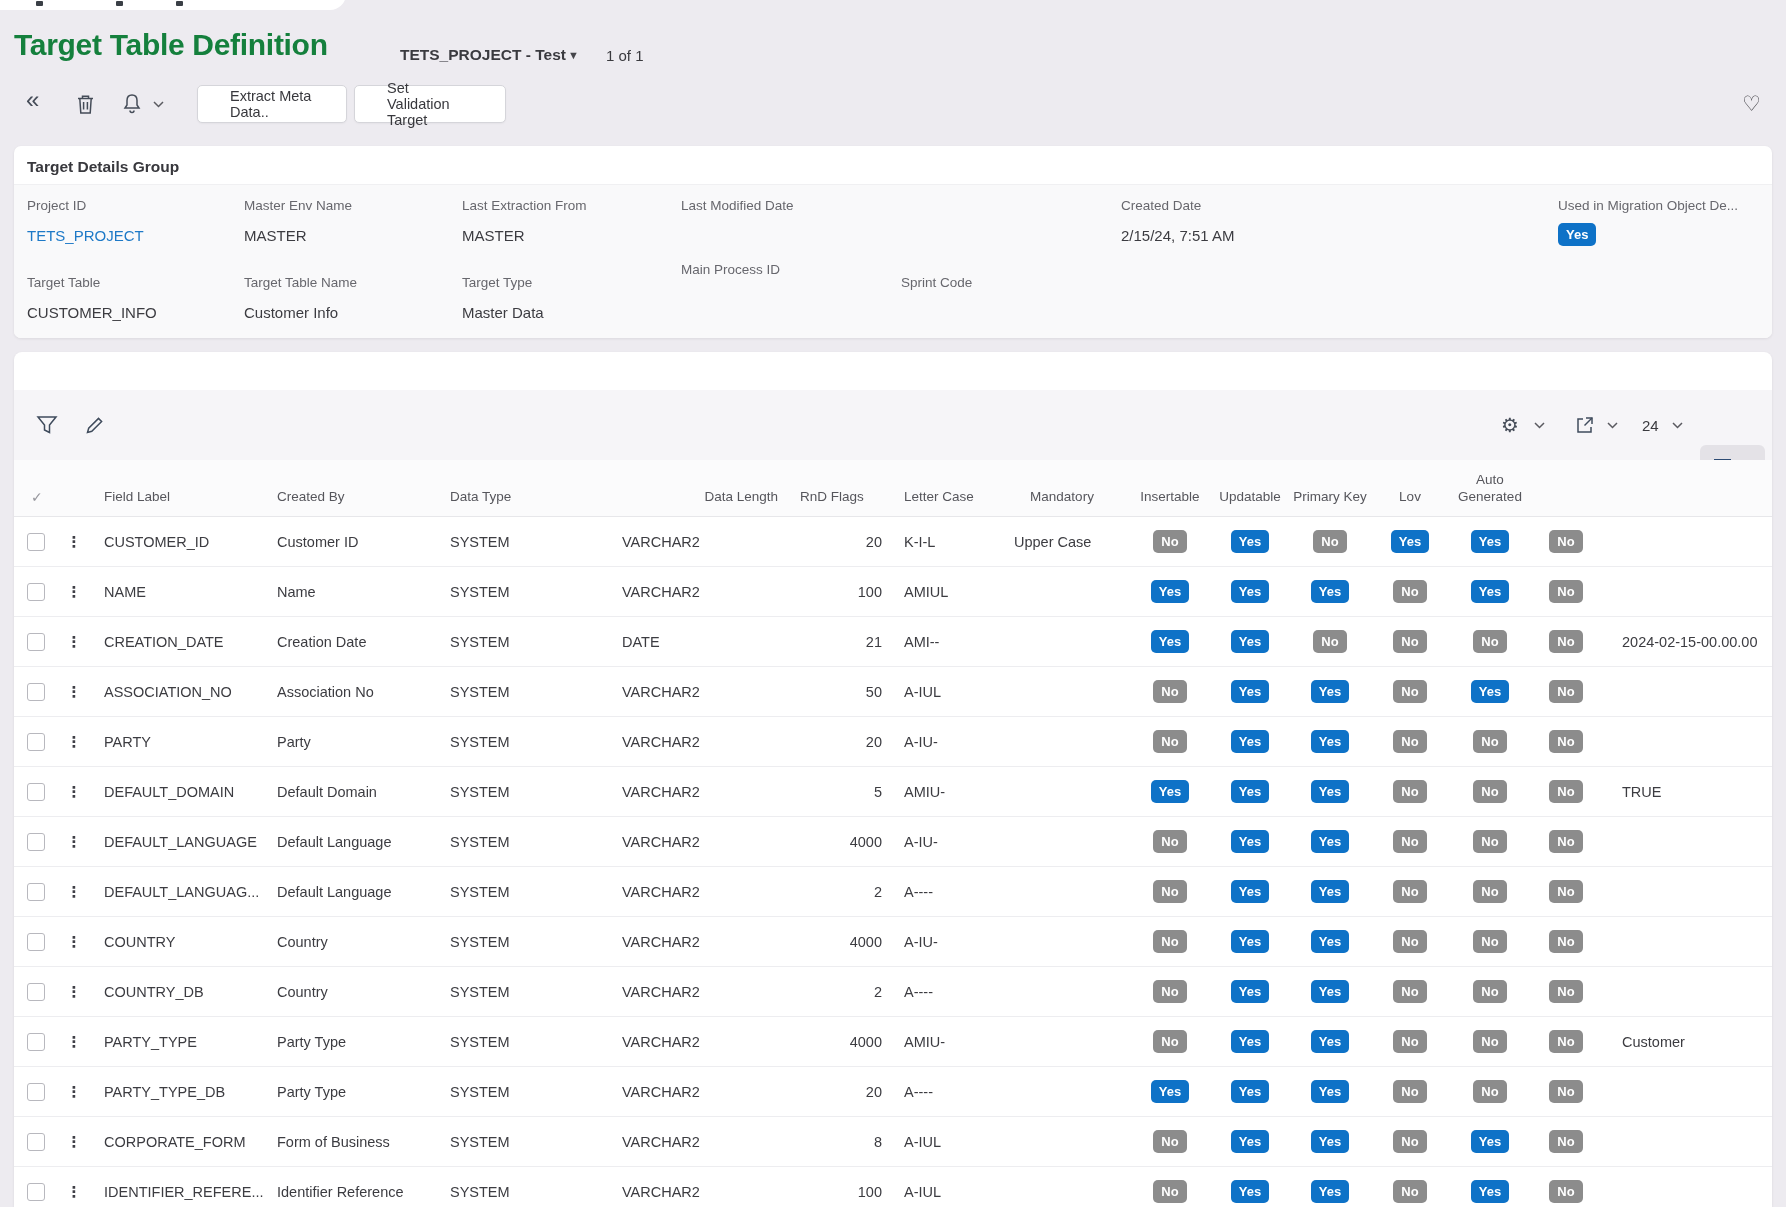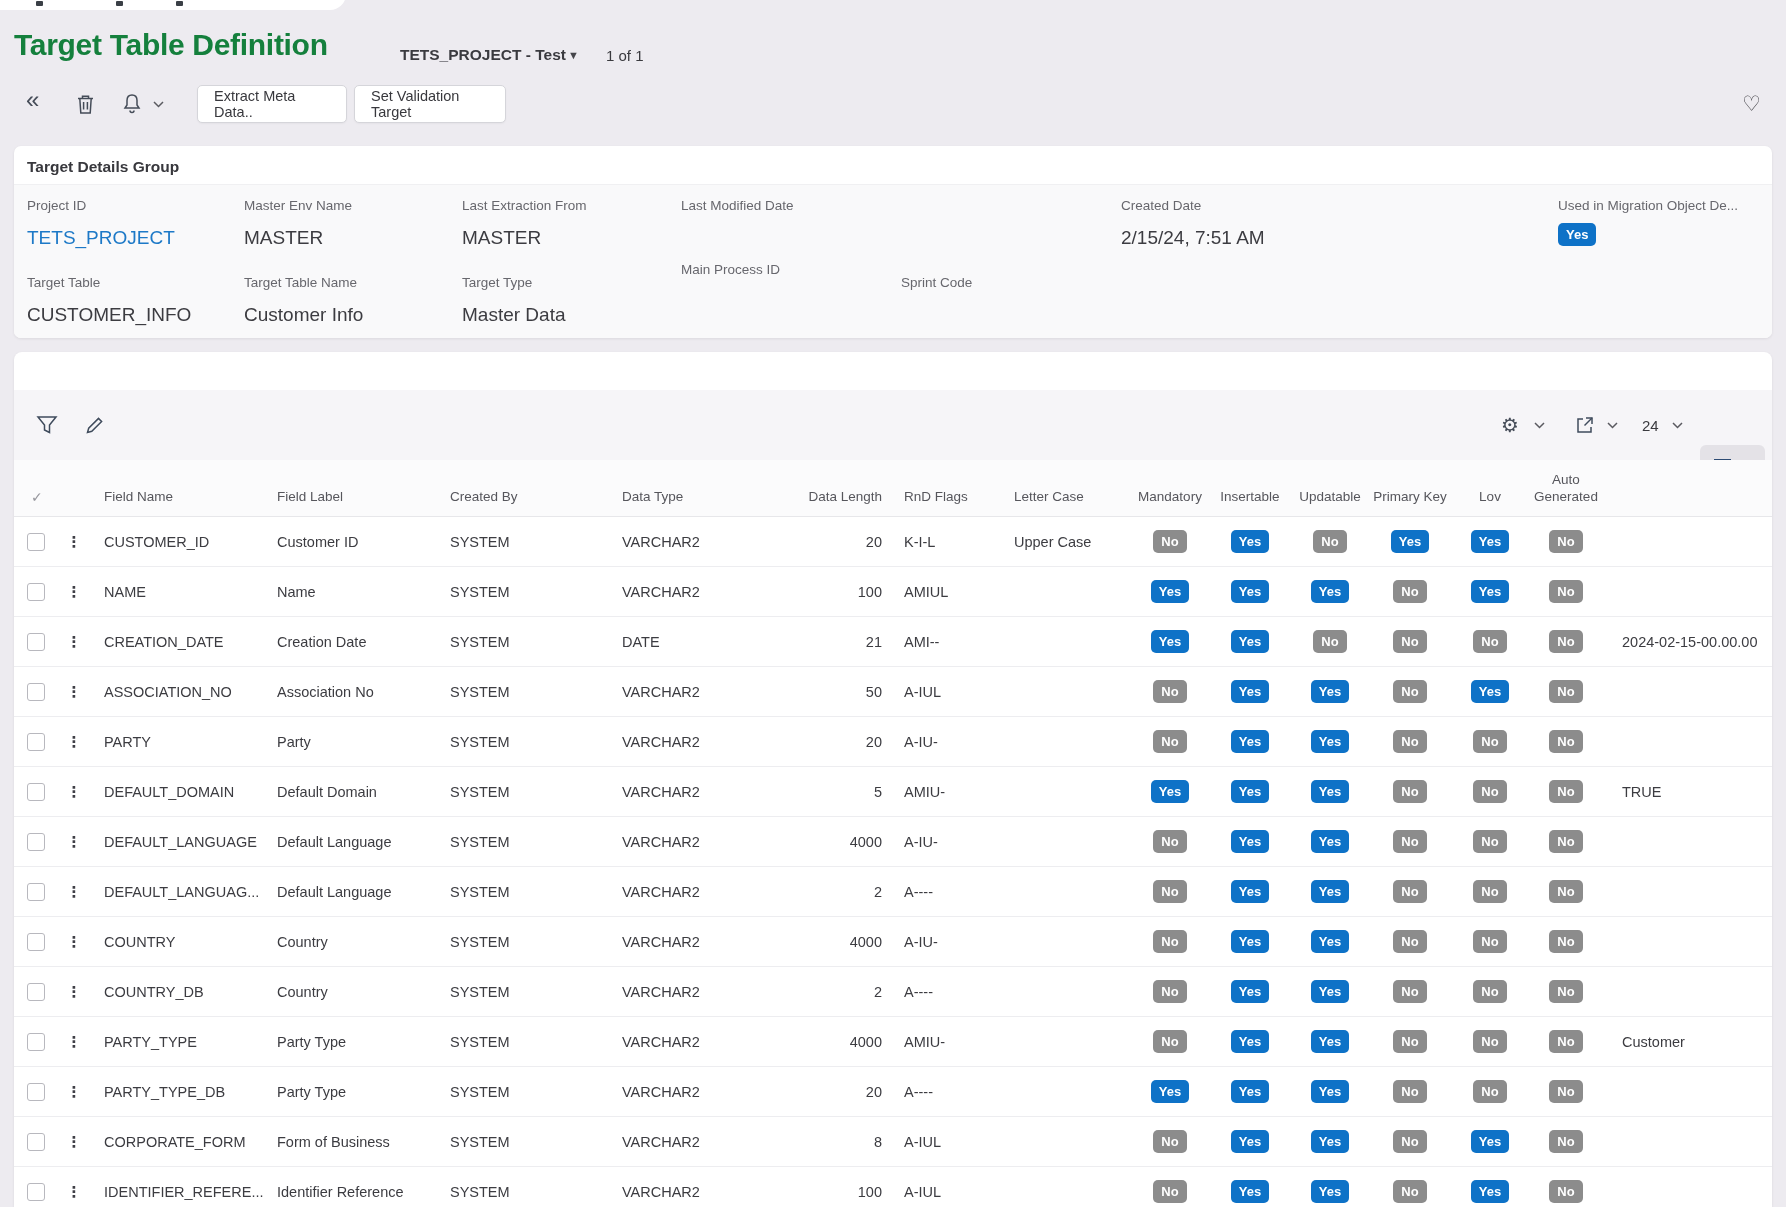--- a/index.html
+++ b/index.html
@@ -24,34 +24,34 @@
   .pagination { left:606px; top:47px; font-size:15px; color:#3a3a3f; }
 
   
   .icon-btn { color:#454c58; display:flex; align-items:center; justify-content:center; cursor:pointer; }
   .collapse-btn { left:26px; top:88px; font-size:24px; line-height:1; color:#454c58; }
   .trash-btn { left:76px; top:94px; }
   .bell-btn  { left:122px; top:93px; }
   .bell-caret { left:153px; top:101px; }
   .tbtn { top:85px; height:38px; background:#ffffff; border:1px solid #d5d5da; border-radius:5px;
     font-size:14.5px; color:#38383d; display:flex; align-items:center; justify-content:center;
-    box-shadow:0 1px 2px rgba(0,0,0,0.04); cursor:pointer; padding:0 16px; }
+    box-shadow:0 1px 2px rgba(0,0,0,0.04); cursor:pointer; padding:0 32px; }
   .btn-extract { left:197px; width:150px; }
   .btn-validate { left:354px; width:152px; }
   .heart-btn { left:1742px; top:92px; font-size:21px; color:#45454a; }
 
   
   .details-card { left:14px; top:146px; width:1758px; height:192px; background:#ffffff;
     border-radius:7px; box-shadow:0 1px 3px rgba(0,0,0,0.08); }
   .details-title { position:absolute; left:13px; top:12px; font-size:15.5px; font-weight:700; color:#38383d; }
   .details-body { position:absolute; left:0; top:38px; right:0; bottom:0; background:#f9f9fa;
     border-top:1px solid #f0f0f2; border-radius:0 0 7px 7px; }
   .dfield { position:absolute; }
   .dlabel { font-size:13.5px; color:#67676d; }
-  .dvalue { font-size:19px; color:#3c3c41; margin-top:14px; min-height:17px; }
+  .dvalue { font-size:15px; color:#3c3c41; margin-top:14px; min-height:17px; }
   .dvalue.link { color:#1d79c7; cursor:pointer; }
   .f0 { left:13px;  top:13px; } .f1 { left:230px; top:13px; } .f2 { left:448px; top:13px; }
   .f3 { left:667px; top:13px; } .f4 { left:1107px; top:13px; } .f5 { left:1544px; top:13px; }
   .f6 { left:13px;  top:90px; } .f7 { left:230px; top:90px; } .f8 { left:448px; top:90px; }
   .f9 { left:667px; top:77px; } .f10 { left:887px; top:90px; }
   .badge { display:inline-flex; align-items:center; justify-content:center; padding:5px 8px;
     border-radius:5px; font-size:13px; font-weight:700; color:#ffffff; line-height:1; }
   .b-yes { background:#0e72c7; } .b-no { background:#8c8c8c; }
   .f5 .badge { margin-top:10px; }
 
@@ -228,21 +228,20 @@
           </svg>
       </span>
     </div>
   </div>
 
   <div class="ghead">
       <div class="hcell t-select">
         <span class="hcheck">✓</span>
       </div>
       <div class="hcell t-menu"></div>
-      <div class="hcell t-text">Field Name</div>
       <div class="hcell t-text">Field Label</div>
       <div class="hcell t-text">Created By</div>
       <div class="hcell t-text">Data Type</div>
       <div class="hcell t-num">Data Length</div>
       <div class="hcell t-text2">RnD Flags</div>
       <div class="hcell t-text2">Letter Case</div>
       <div class="hcell t-badge">Mandatory</div>
       <div class="hcell t-badge">Insertable</div>
       <div class="hcell t-badge">Updatable</div>
       <div class="hcell t-badge">Primary Key</div>

